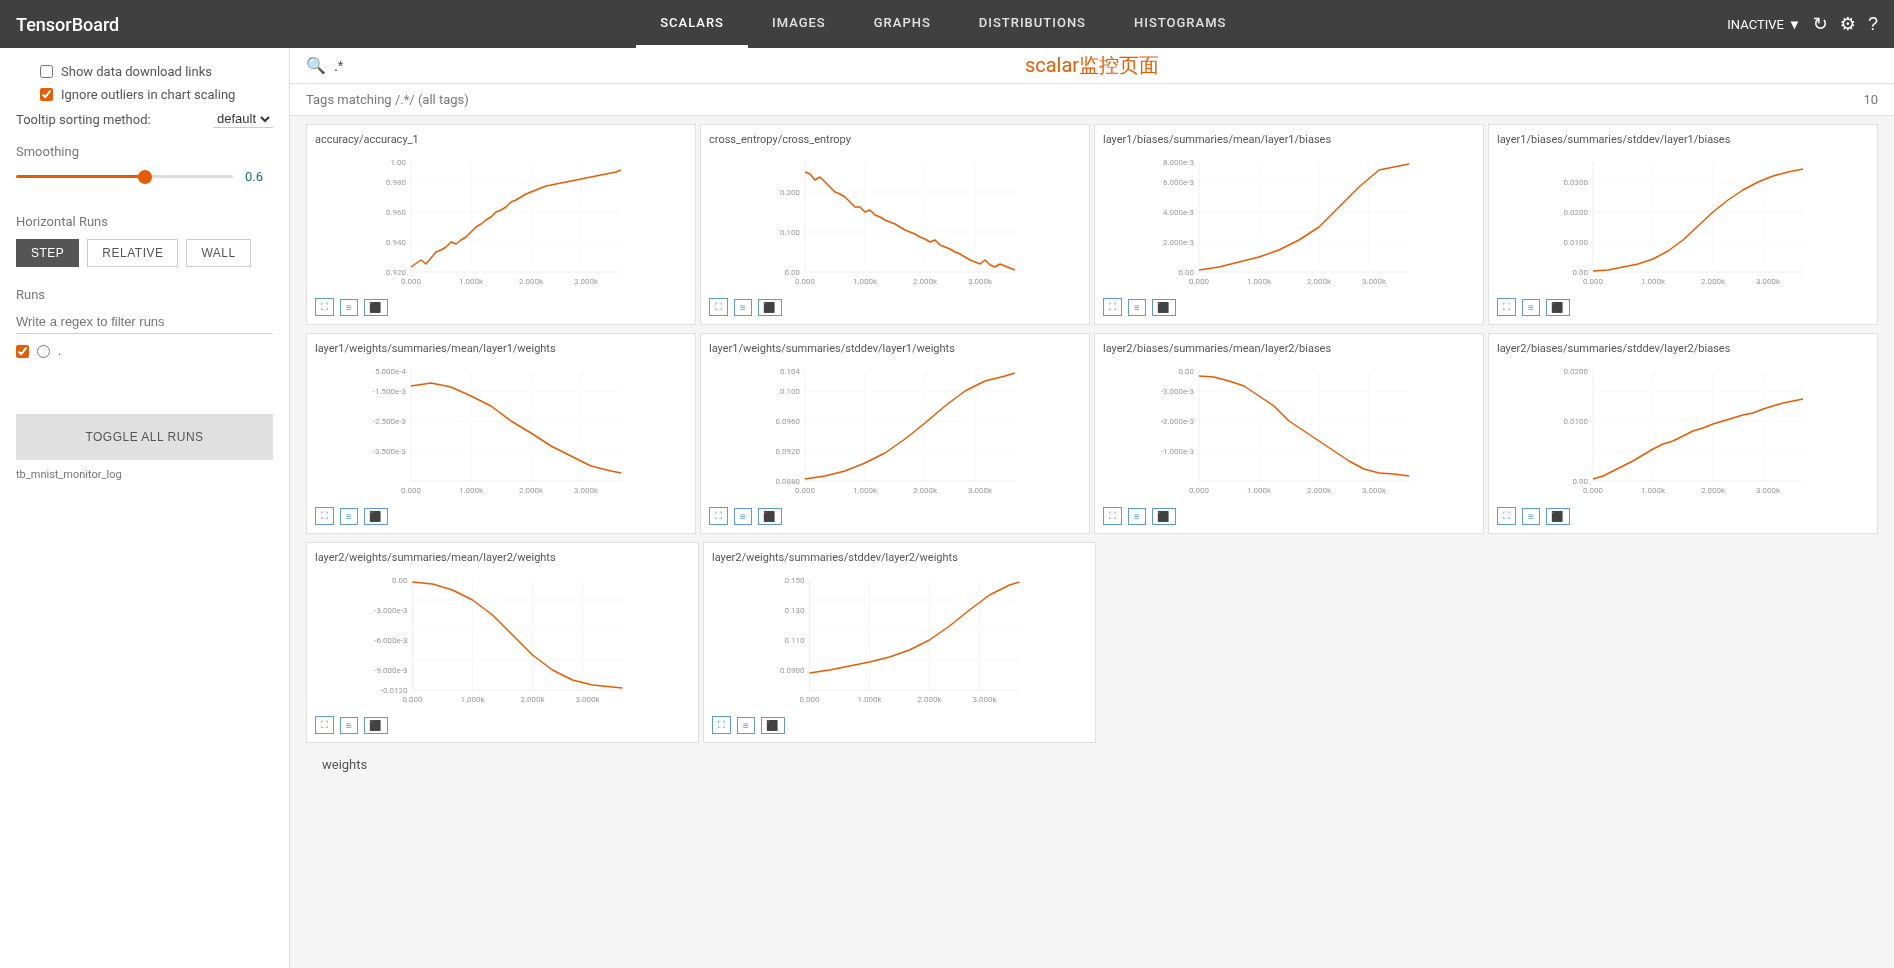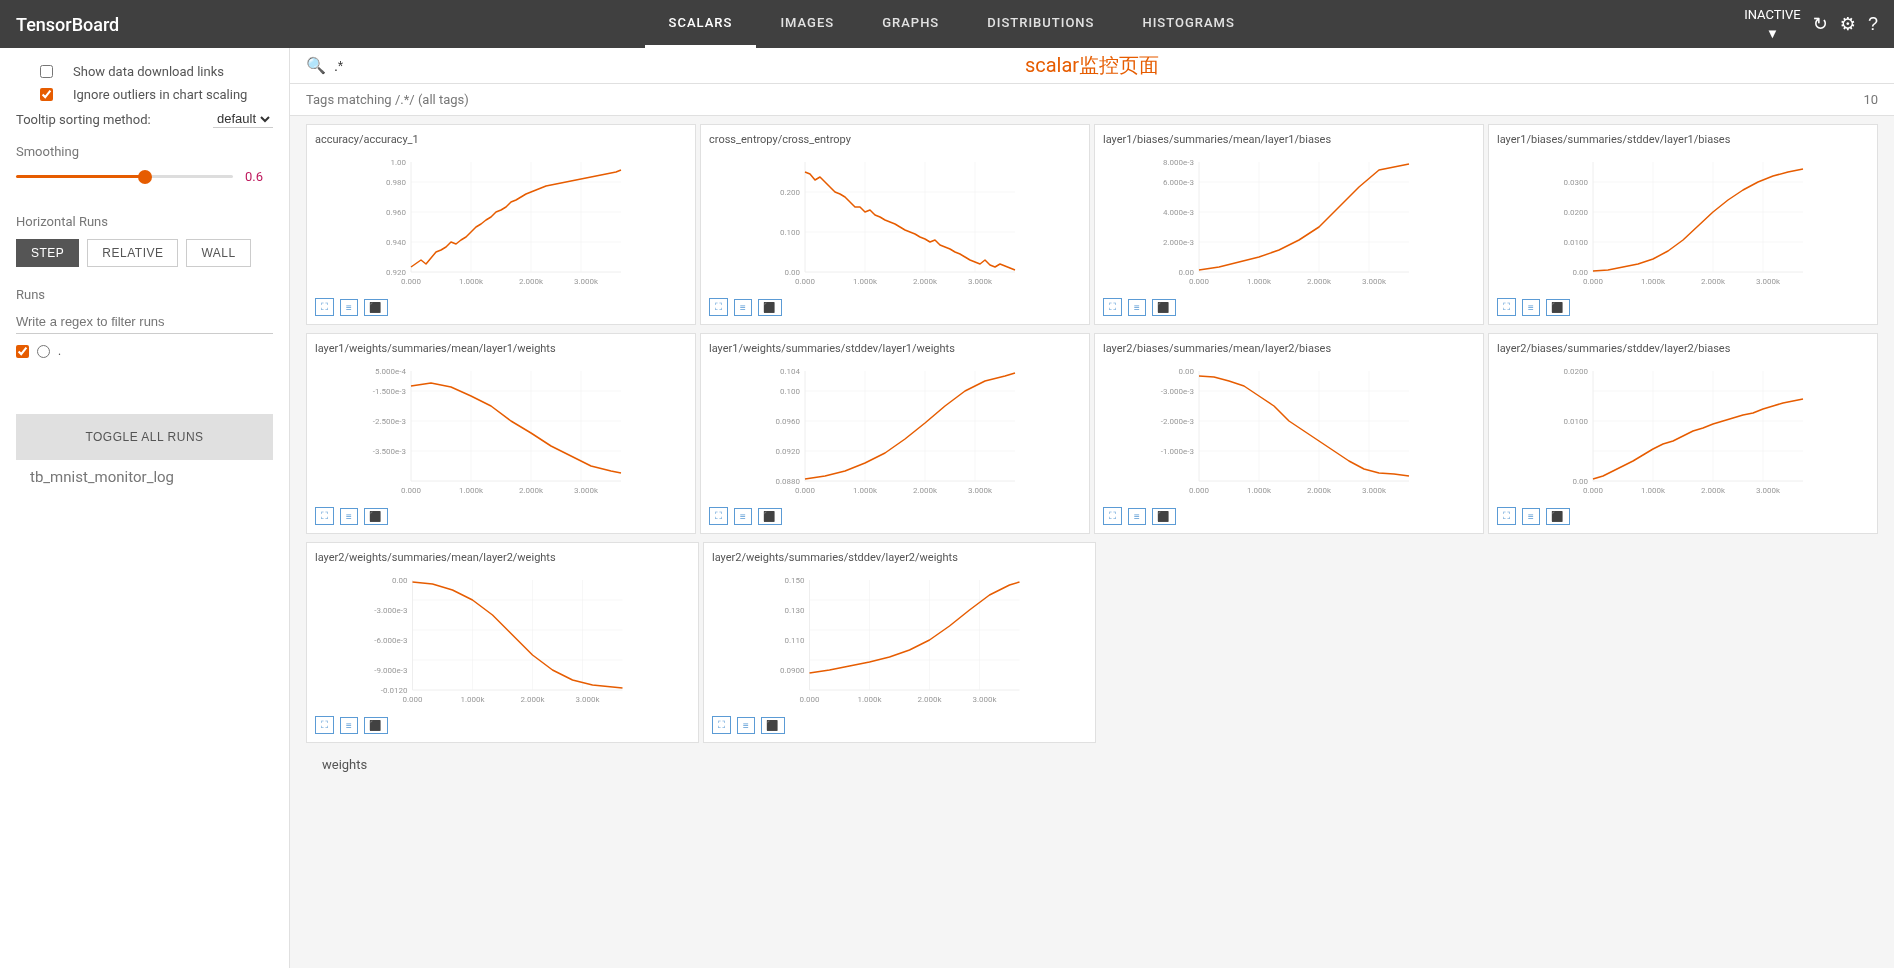--- a/index.html
+++ b/index.html
@@ -49,21 +49,20 @@
       gap: 12px;
       margin-left: auto;
     }
     .header-dropdown {
       display: flex;
       align-items: center;
       color: white;
       font-size: 13px;
       gap: 4px;
       cursor: pointer;
-      flex-direction: column;
     }
     .icon-btn {
       color: white;
       background: none;
       border: none;
       cursor: pointer;
       font-size: 18px;
       display: flex;
       align-items: center;
       justify-content: center;
@@ -81,21 +80,21 @@
       min-width: 290px;
       background: white;
       border-right: 1px solid #e0e0e0;
       padding: 16px;
       overflow-y: auto;
     }
     .sidebar-section { margin-bottom: 16px; }
     .checkbox-label {
       display: flex;
       align-items: center;
-      gap: 20px;
+      gap: 8px;
       font-size: 13px;
       color: #555;
       margin-bottom: 8px;
       cursor: pointer;
       padding-left: 24px;
     }
     .checkbox-label input[type=checkbox] { accent-color: #e65c00; }
     .label-row {
       display: flex;
       align-items: center;
@@ -131,21 +130,21 @@
       cursor: pointer;
     }
     .slider::-webkit-slider-thumb {
       -webkit-appearance: none;
       width: 14px;
       height: 14px;
       border-radius: 50%;
       background: #e65c00;
       cursor: pointer;
     }
-    .slider-value { font-size: 13px; color: #be185d; min-width: 28px; }
+    .slider-value { font-size: 13px; color: #0f766e; min-width: 28px; }
 
     .axis-section { margin-bottom: 20px; }
     .axis-buttons { display: flex; gap: 8px; margin-top: 8px; }
     .axis-btn {
       padding: 6px 14px;
       font-size: 12px;
       font-weight: 500;
       border: 1px solid #ccc;
       background: white;
       cursor: pointer;
@@ -185,21 +184,21 @@
       padding: 16px;
       background: #e0e0e0;
       border: none;
       cursor: pointer;
       font-size: 12px;
       font-weight: 500;
       letter-spacing: 0.5px;
       color: #555;
       margin-bottom: 8px;
     }
-    .footer-path { font-size: 15px; color: #777; margin-left: 14px; }
+    .footer-path { font-size: 11px; color: #777; }
 
     
     .main-content {
       flex: 1;
       overflow-y: auto;
       padding: 0;
     }
 
     
     .search-bar {

